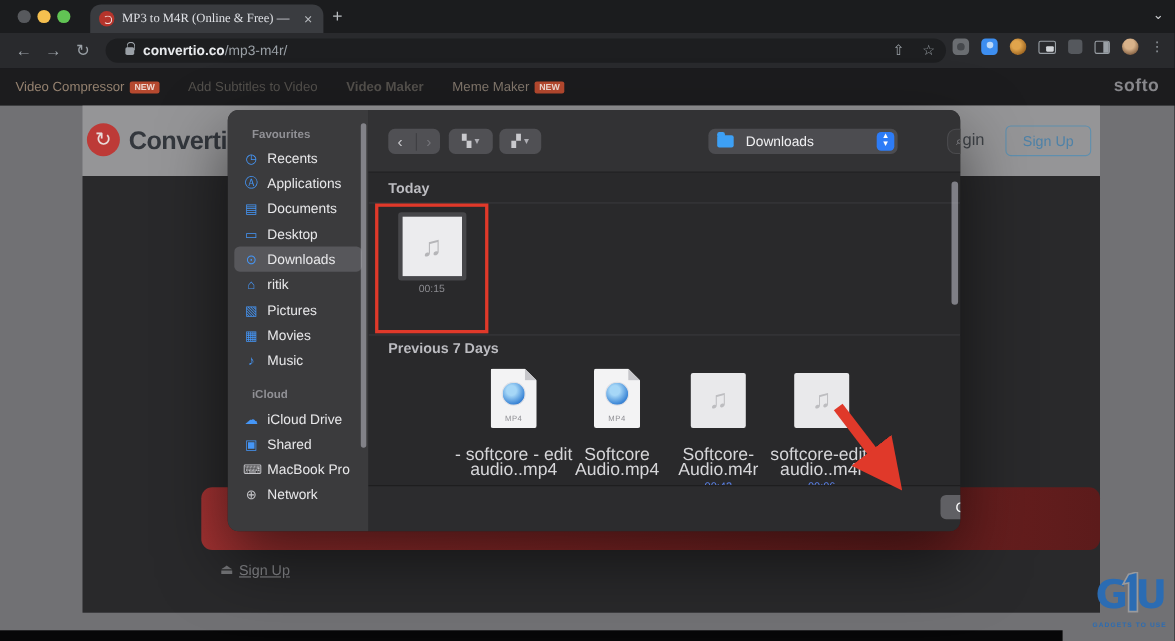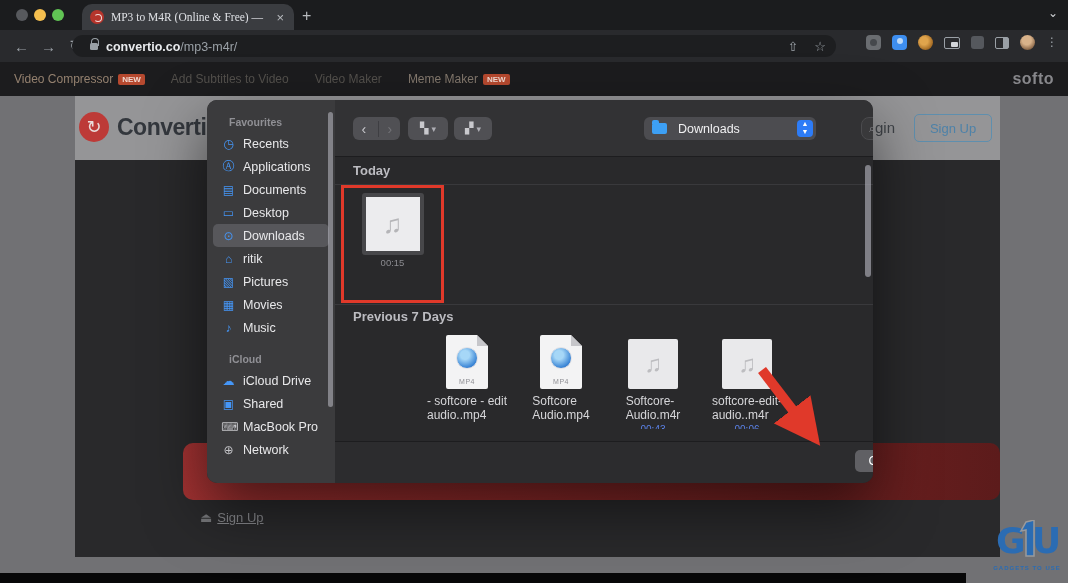--- a/index.html
+++ b/index.html
@@ -16,21 +16,21 @@
   .favicon { width:14px; height:14px; border-radius:50%; background:#b5342b; position:relative; flex:0 0 auto;}
   .favicon::after{content:""; position:absolute; left:4px; top:4px; width:6px; height:6px; border:1.5px solid #f2d9d7; border-radius:50%; border-left-color:transparent;}
   .tab-title { font-size:11.5px; color:#dfe1e5; white-space:nowrap; overflow:hidden; flex:1;font-family:Liberation Serif, serif; }
   .tab-close { color:#b7babe; font-size:13px; padding:0 2px; }
   .newtab { left:302px; top:7px; color:#b7babe; font-size:16px; }
   .win-chev { left:1048px; top:6px; color:#cfd1d4; font-size:12px; }
 
   
   .toolbar { left:0; top:30px; width:1068px; height:32px; background:#292a2d; display:flex; align-items:center; }
   .nav-ic { color:#9aa0a6; font-size:15px; width:27px; text-align:center; }
-  .omnibox { position:absolute; left:72px; top:5px; width:764px; height:22px; border-radius:11px; background:#1d1e20;
+  .omnibox { position:absolute; left:96px; top:5px; width:764px; height:22px; border-radius:11px; background:#1d1e20;
              display:flex; align-items:center; padding:0 10px; gap:8px; }
   .lock { width:8px; height:9px; position:relative; margin-left:8px; flex:0 0 auto;}
   .lock::before{content:""; position:absolute; left:1px; top:-4px; width:6px; height:7px; border:1.4px solid #9aa0a6; border-bottom:none; border-radius:4px 4px 0 0;}
   .lock::after{content:""; position:absolute; left:0; top:1px; width:8px; height:7px; background:#9aa0a6; border-radius:1.5px;}
   .url-domain { font-size:12.5px; color:#e8eaed; font-weight:bold; }
   .url-path { font-size:12.5px; color:#9aa0a6; }
   .omni-right { margin-left:auto; display:flex; gap:16px; color:#9aa0a6; font-size:13px; }
   .ext-row { position:absolute; right:10px; top:5px; display:flex; align-items:center; gap:11px; }
   .ext { width:15px; height:15px; border-radius:4px; }
   .ext.cam { background:#6a6d71; position:relative;} .ext.cam::after{content:""; position:absolute; left:4px; top:4px; width:7px; height:7px; border-radius:50%; background:#45484c;}
@@ -40,21 +40,21 @@
   .pip::after { content:""; position:absolute; right:1px; bottom:1px; width:7px; height:5px; background:#d2d5d9; border-radius:1px; }
   .puzzle { width:13px; height:13px; background:#55585d; border-radius:3px; }
   .panel-ic { width:14px; height:12px; border:1.6px solid #9aa0a6; border-radius:2px; position:relative;}
   .panel-ic::after{content:""; position:absolute; right:0; top:0; width:5px; height:100%; background:#9aa0a6;}
   .avatar { width:15px; height:15px; border-radius:50%; background:radial-gradient(circle at 45% 35%, #d8b28a 35%, #7d5a3d 80%); }
   .dots { color:#9aa0a6; font-size:12px; letter-spacing:0; line-height:5px; }
 
   
   .sitenav { left:0; top:62px; width:1068px; height:34px; background:#1c1c1e; display:flex; align-items:center; padding:0 14px; gap:26px; }
   .sn-item { font-size:12px; display:flex; align-items:center; gap:5px; }
-  .sn-1 { color:#94816f; } .sn-2 { color:#53504c; } .sn-3 { color:#53504c; } .sn-4 { color:#83786d; }
+  .sn-1 { color:#94816f; } .sn-2 { color:#53504c; } .sn-3 { color:#53504c;font-weight:bold; } .sn-4 { color:#83786d; }
   .badge { background:#b6492f; color:#f0d9d1; font-size:8px; font-weight:bold; padding:1px 4px; border-radius:2px; }
   .sn-brand { margin-left:auto; color:#87878b; font-size:16px; font-weight:bold; letter-spacing:.5px; }
 
   
   .page-bg { left:0; top:96px; width:1068px; height:487px; background:#717174; }
   .site-header { left:75px; top:96px; width:925px; height:64px; background:#959597; }
   .cv-logo { left:79px; top:112px; display:flex; align-items:center; gap:8px; }
   .cv-circle { width:30px; height:30px; border-radius:50%; background:#bd3a37; color:#e9dcda; font-size:18px; text-align:center; line-height:30px; }
   .cv-text { font-size:23px; font-weight:bold; color:#33373d; letter-spacing:-.5px; }
   .login-partial { left:875px; top:119px; font-size:15px; color:#3f4348; }
@@ -123,21 +123,21 @@
   .icon-zone { height:62px; display:flex; align-items:flex-end; justify-content:center; }
   .mp4-page { width:42px; height:54px; background:#f3f3f4; border-radius:2px; position:relative;
               clip-path:polygon(0 0, 31px 0, 42px 11px, 42px 54px, 0 54px); }
   .mp4-fold { position:absolute; right:0; top:0; width:11px; height:11px; background:#c6c6ca;
               clip-path:polygon(0 0, 100% 100%, 0 100%); }
   .mp4-orb { position:absolute; left:10px; top:12px; width:22px; height:22px; border-radius:50%;
              background:radial-gradient(circle at 40% 35%, #a6d7f7 25%, #3c86d6 70%, #2b5fa8 100%); border:1px solid #e2e2e6; }
   .mp4-tag { position:absolute; bottom:4px; width:100%; text-align:center; font-size:7px; color:#8f8f94; letter-spacing:.5px; }
   .m4r-tile { width:50px; height:50px; background:#e9e9eb; border-radius:2px; display:flex; align-items:center;
               justify-content:center; color:#bdbdc0; font-size:24px; }
-  .fi-name { margin-top:5px; font-size:12px; line-height:14px; color:#d6d6d9; text-align:left; white-space:nowrap; }
+  .fi-name { margin-top:18px; font-size:16px; line-height:14px; color:#d6d6d9; text-align:center; white-space:nowrap; }
   .dur-clip { height:5px; overflow:hidden; margin-top:2px; }
   .dur-blue { font-size:10px; color:#5b82e8; text-align:center; }
 
   .dlg-footer { position:absolute; left:128px; top:341px; width:538px; height:42px; background:#2c2c2e;
                 border-top:1px solid #1d1d1f; }
   .btn { position:absolute; top:8px; height:22px; border-radius:5px; color:#fff; font-size:12.5px;
          display:flex; align-items:center; justify-content:center; }
   .btn-cancel { left:520px; width:66px; background:#606064; }
 
   .arrow-svg { left:748px; top:362px; }

